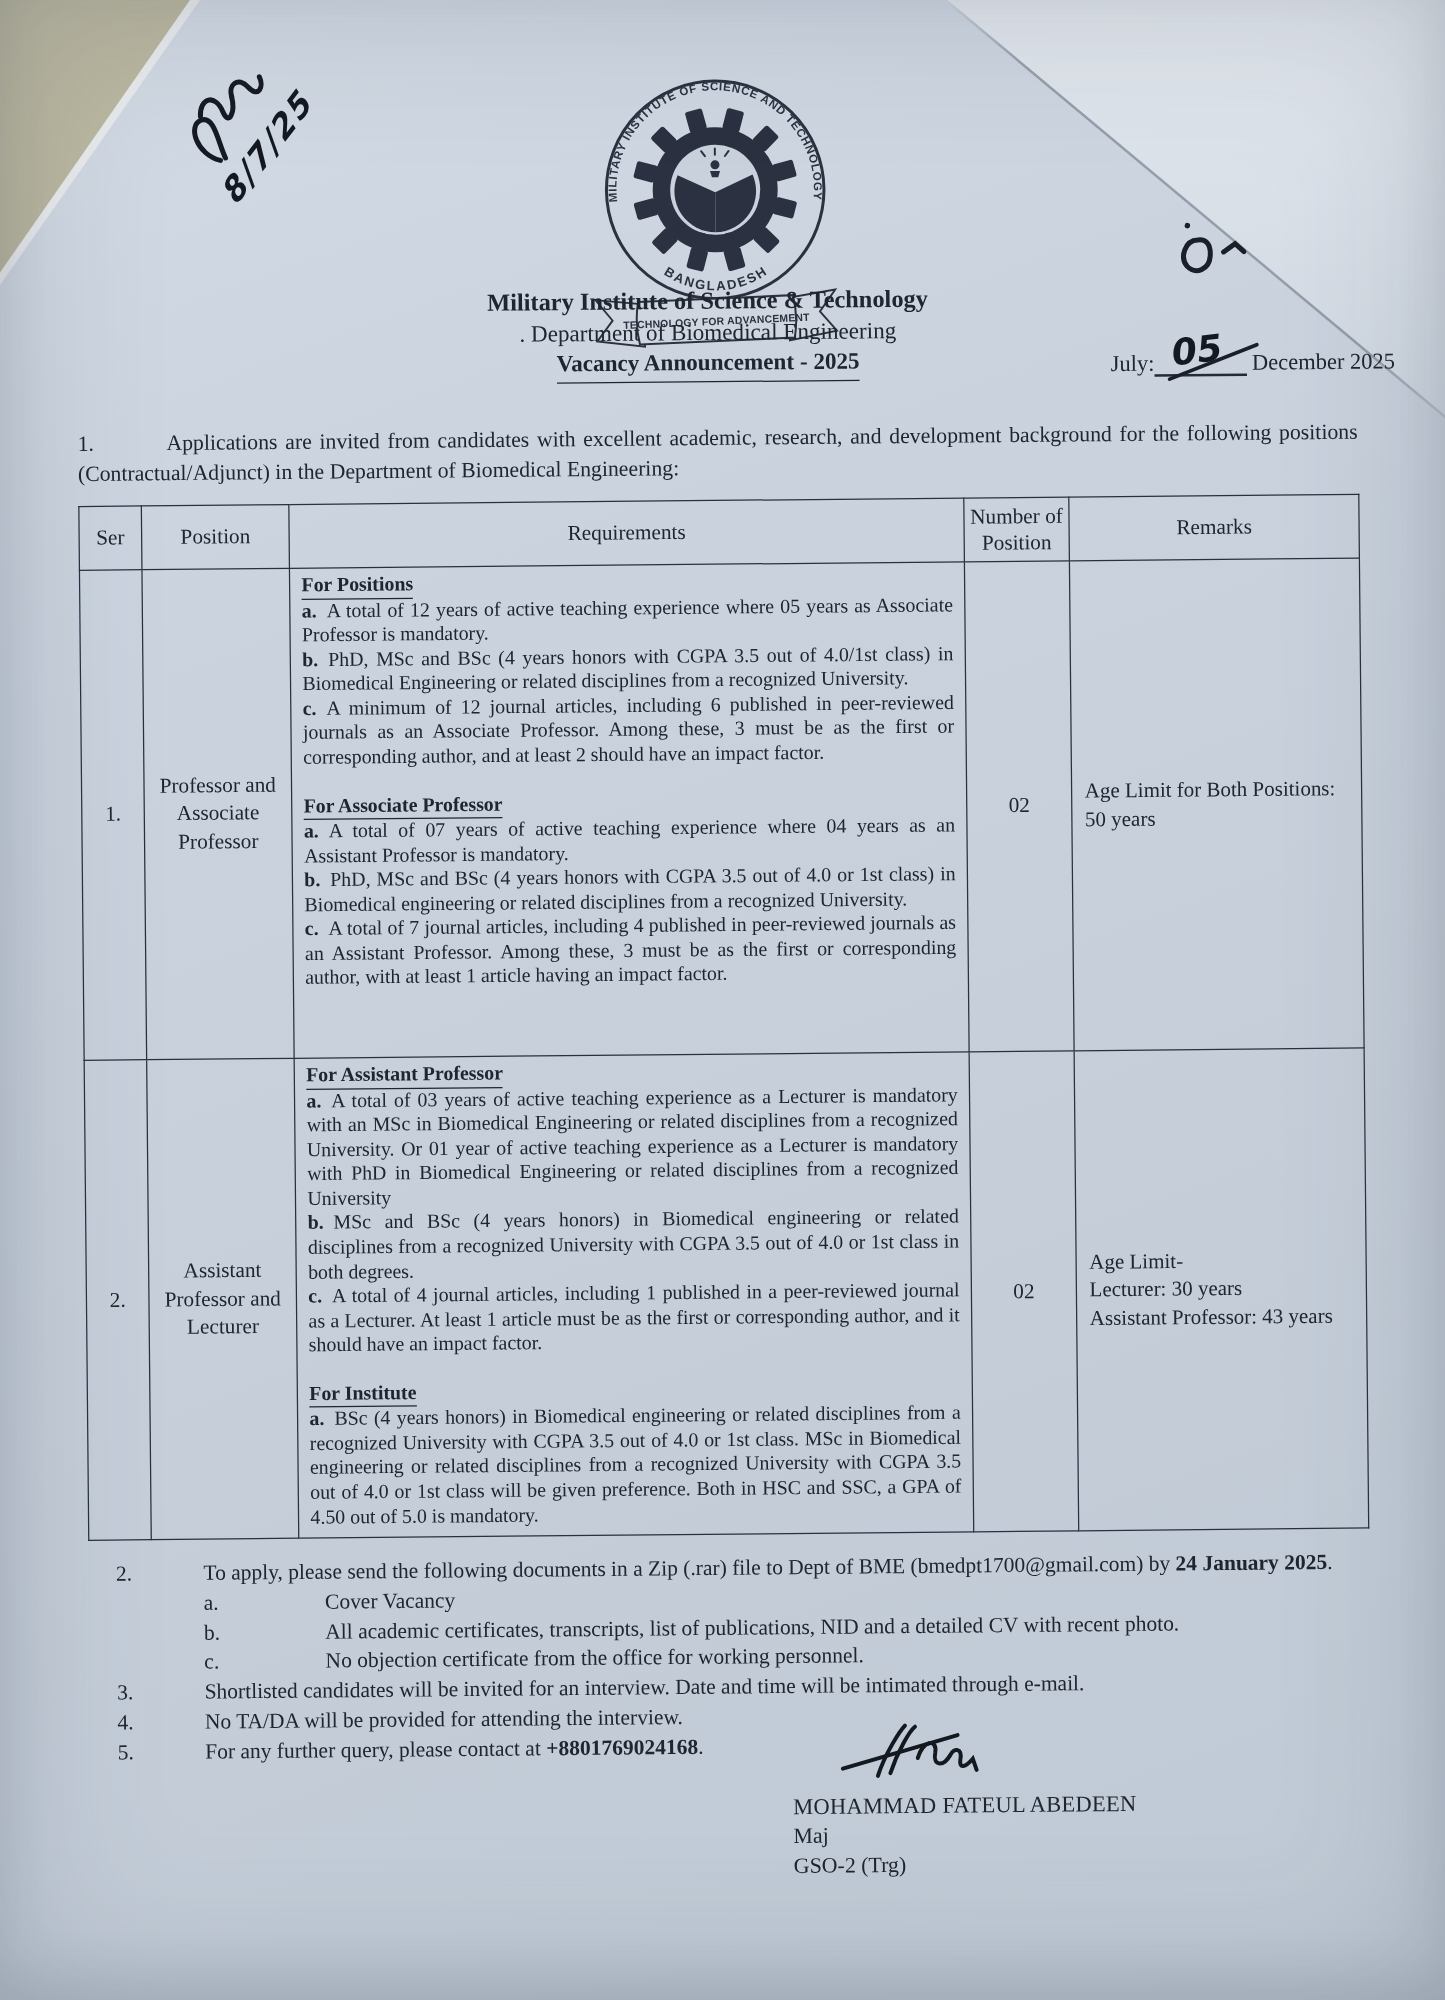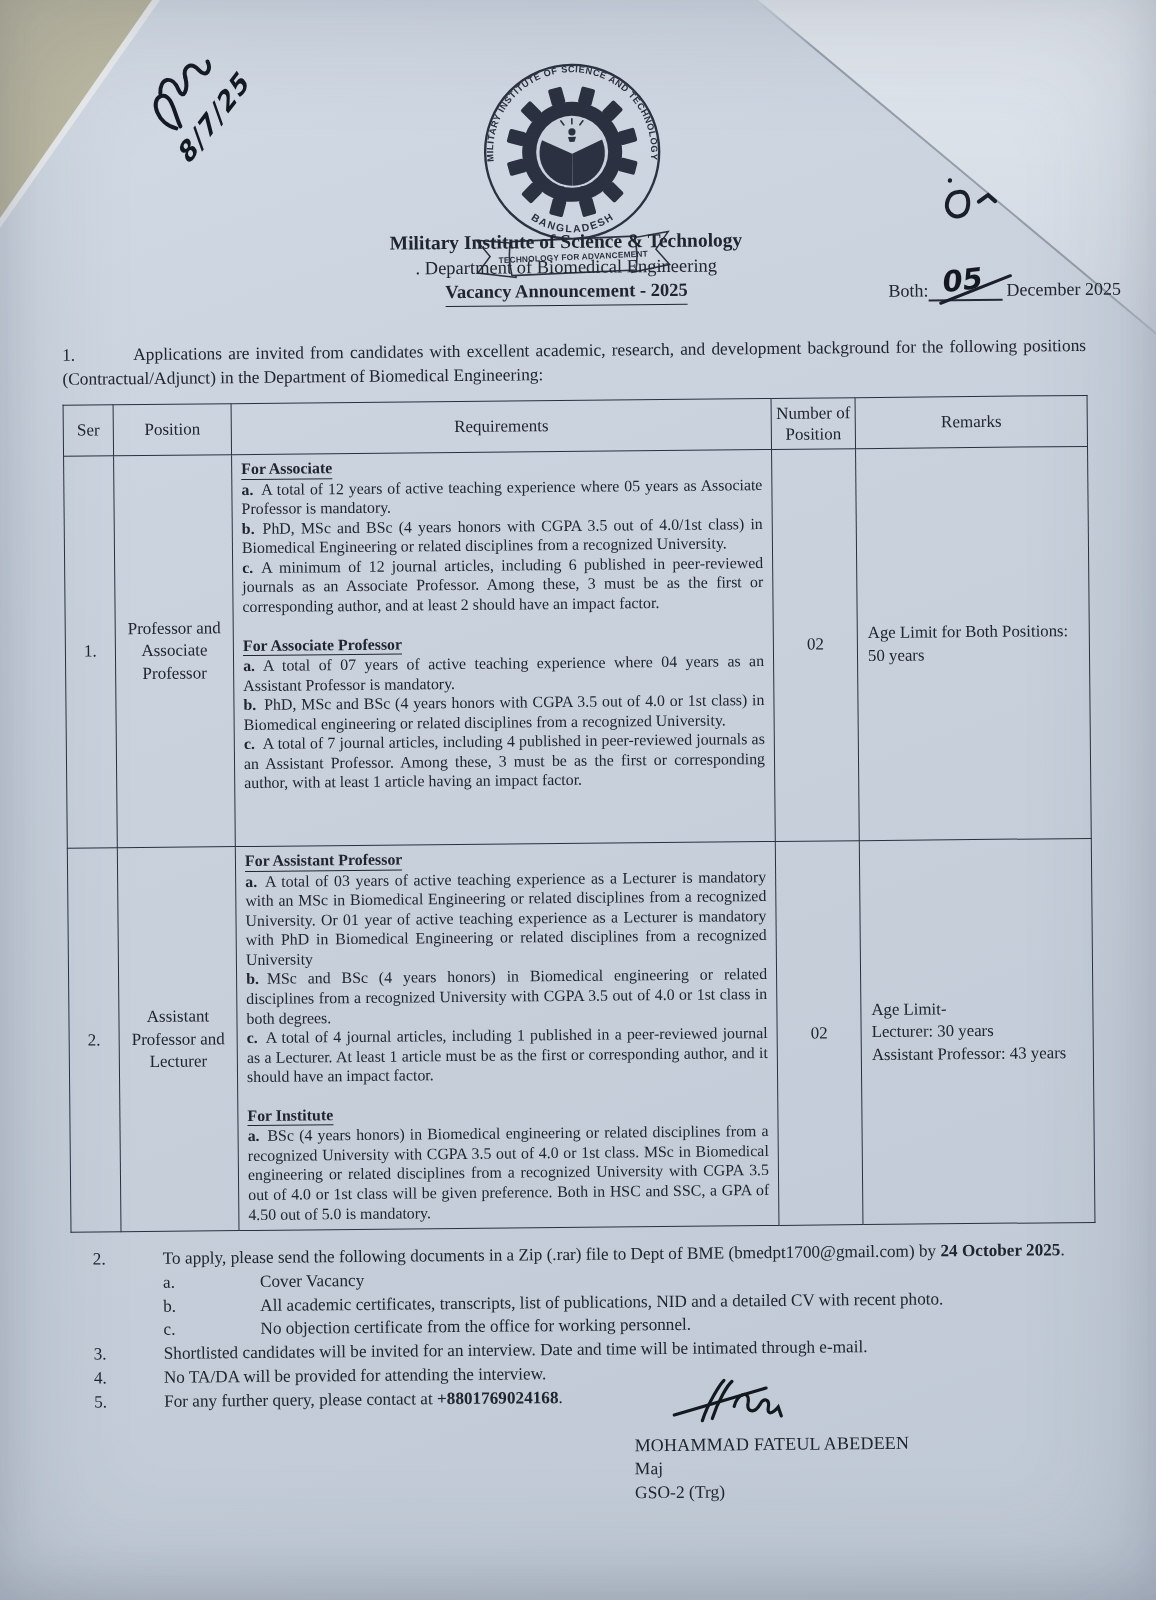--- a/index.html
+++ b/index.html
@@ -160,21 +160,21 @@
         </g>
       </svg>
 
       <div class="titles">
         <div class="t1">Military Institute of Science &amp; Technology</div>
         <div class="t2">. Department of Biomedical Engineering</div>
         <div><span class="t3">Vacancy Announcement - 2025</span></div>
       </div>
 
       <div class="dateline">
-        <span>Both:</span><span class="date-slot"><span class="hw hw-05">05</span><span class="date-slash"></span></span><span>December 2025</span>
+        <span>July:</span><span class="date-slot"><span class="hw hw-05">05</span><span class="date-slash"></span></span><span>December 2025</span>
       </div>
 
       <div class="intro">
         <span class="intro-num">1.</span><span class="intro-tab"></span><span>Applications are invited from candidates with excellent academic, research, and development background for the following positions (Contractual/Adjunct) in the Department of Biomedical Engineering:</span>
       </div>
 
       <table class="vac">
         <colgroup>
             <col style="width:50px">
             <col style="width:118px">
@@ -189,21 +189,21 @@
             <th>Requirements</th>
             <th>Number of Position</th>
             <th>Remarks</th>
           </tr>
         </thead>
         <tbody>
           <tr class="row1">
             <td class="c-ser">1.</td>
             <td class="c-pos">Professor and Associate Professor</td>
             <td class="c-req">
-                <div class="req-title">For Associate</div>
+                <div class="req-title">For Positions</div>
                 <div class="req-item"><b>a. </b>A total of 12 years of active teaching experience where 05 years as Associate Professor is mandatory.</div>
                 <div class="req-item"><b>b. </b>PhD, MSc and BSc (4 years honors with CGPA 3.5 out of 4.0/1st class) in Biomedical Engineering or related disciplines from a recognized University.</div>
                 <div class="req-item"><b>c. </b>A minimum of 12 journal articles, including 6 published in peer-reviewed journals as an Associate Professor. Among these, 3 must be as the first or corresponding author, and at least 2 should have an impact factor.</div>
                 <div class="req-gap"></div>
                 <div class="req-title">For Associate Professor</div>
                 <div class="req-item"><b>a. </b>A total of 07 years of active teaching experience where 04 years as an Assistant Professor is mandatory.</div>
                 <div class="req-item"><b>b. </b>PhD, MSc and BSc (4 years honors with CGPA 3.5 out of 4.0 or 1st class) in Biomedical engineering or related disciplines from a recognized University.</div>
                 <div class="req-item"><b>c. </b>A total of 7 journal articles, including 4 published in peer-reviewed journals as an Assistant Professor. Among these, 3 must be as the first or corresponding author, with at least 1 article having an impact factor.</div>
               </td>
             <td class="c-num">02</td>
@@ -230,21 +230,21 @@
                 <div>Lecturer: 30 years</div>
                 <div>Assistant Professor: 43 years</div>
               </td>
           </tr>
         </tbody>
       </table>
 
       <div class="notes">
           <div class="note-row">
             <span class="note-num">2.</span>
-            <span class="note-text"><span>To apply, please send the following documents in a Zip (.rar) file to Dept of BME (bmedpt1700@gmail.com) by </span><b>24 October 2025</b><span>.</span></span>
+            <span class="note-text"><span>To apply, please send the following documents in a Zip (.rar) file to Dept of BME (bmedpt1700@gmail.com) by </span><b>24 January 2025</b><span>.</span></span>
           </div>
           <div class="note-row subrow">
             <span class="note-num">a.</span>
             <span class="note-text"><span>Cover Vacancy</span></span>
           </div>
           <div class="note-row subrow">
             <span class="note-num">b.</span>
             <span class="note-text"><span>All academic certificates, transcripts, list of publications, NID and a detailed CV with recent photo.</span></span>
           </div>
           <div class="note-row subrow">

